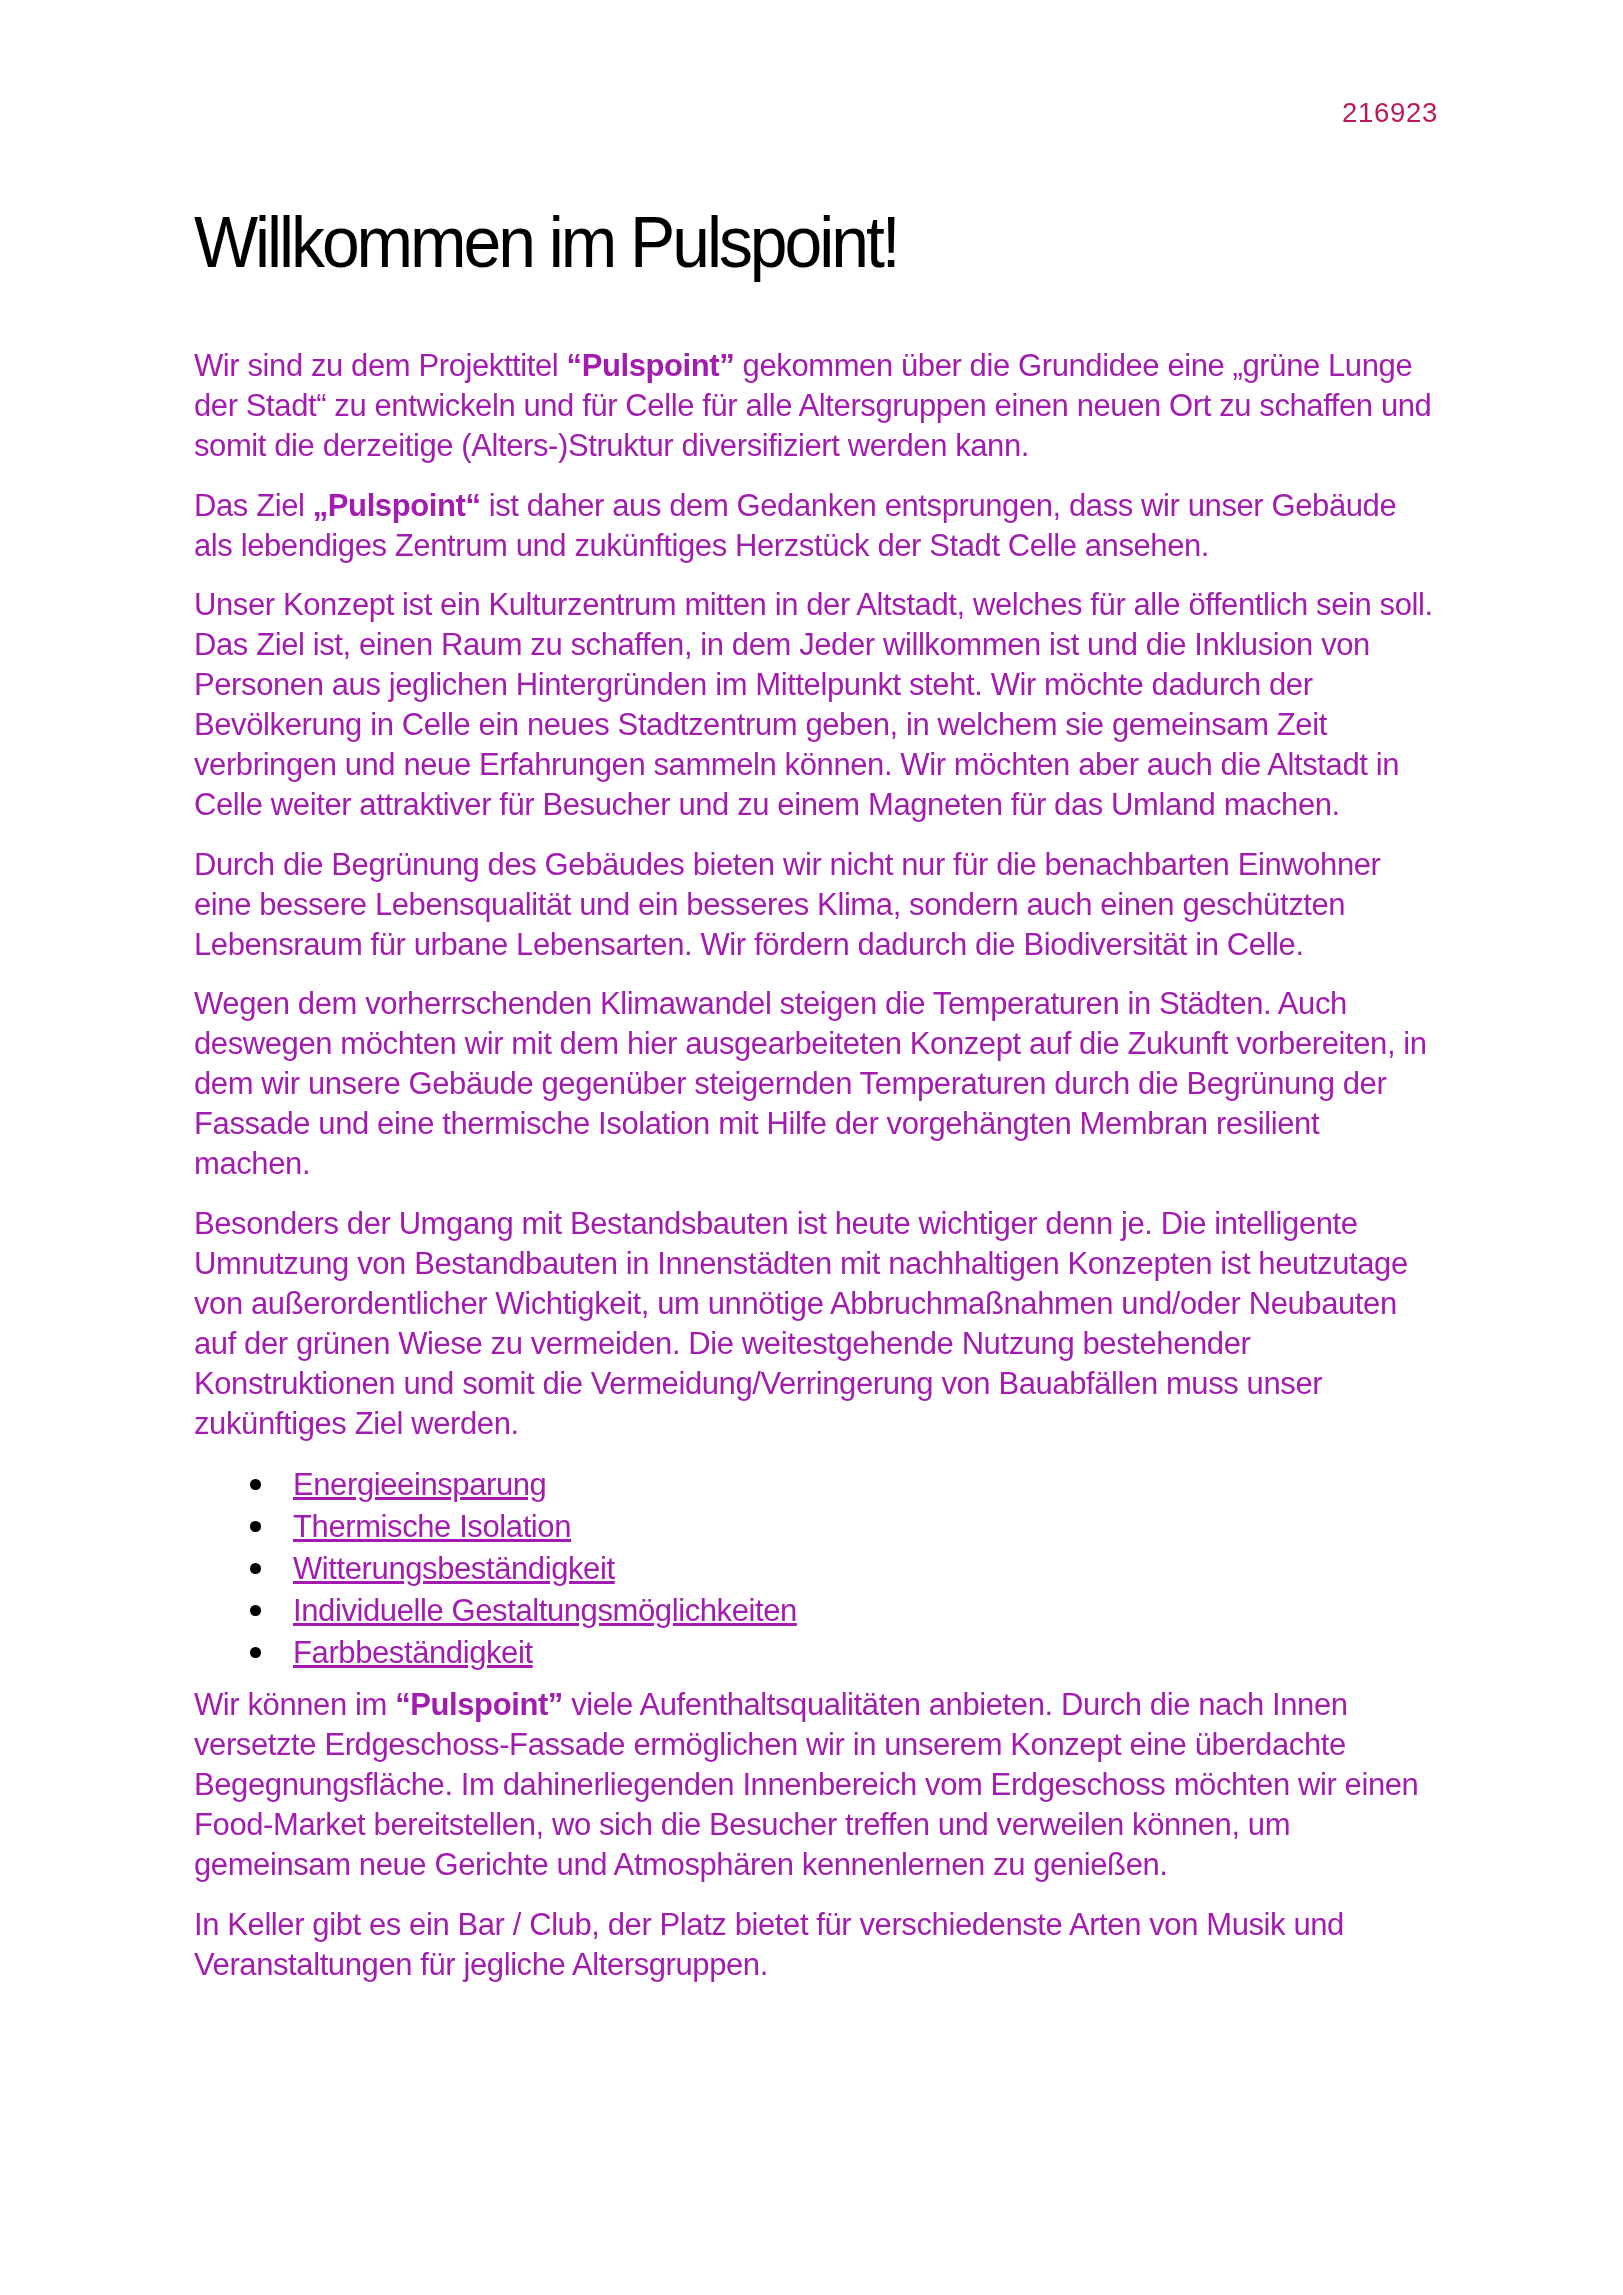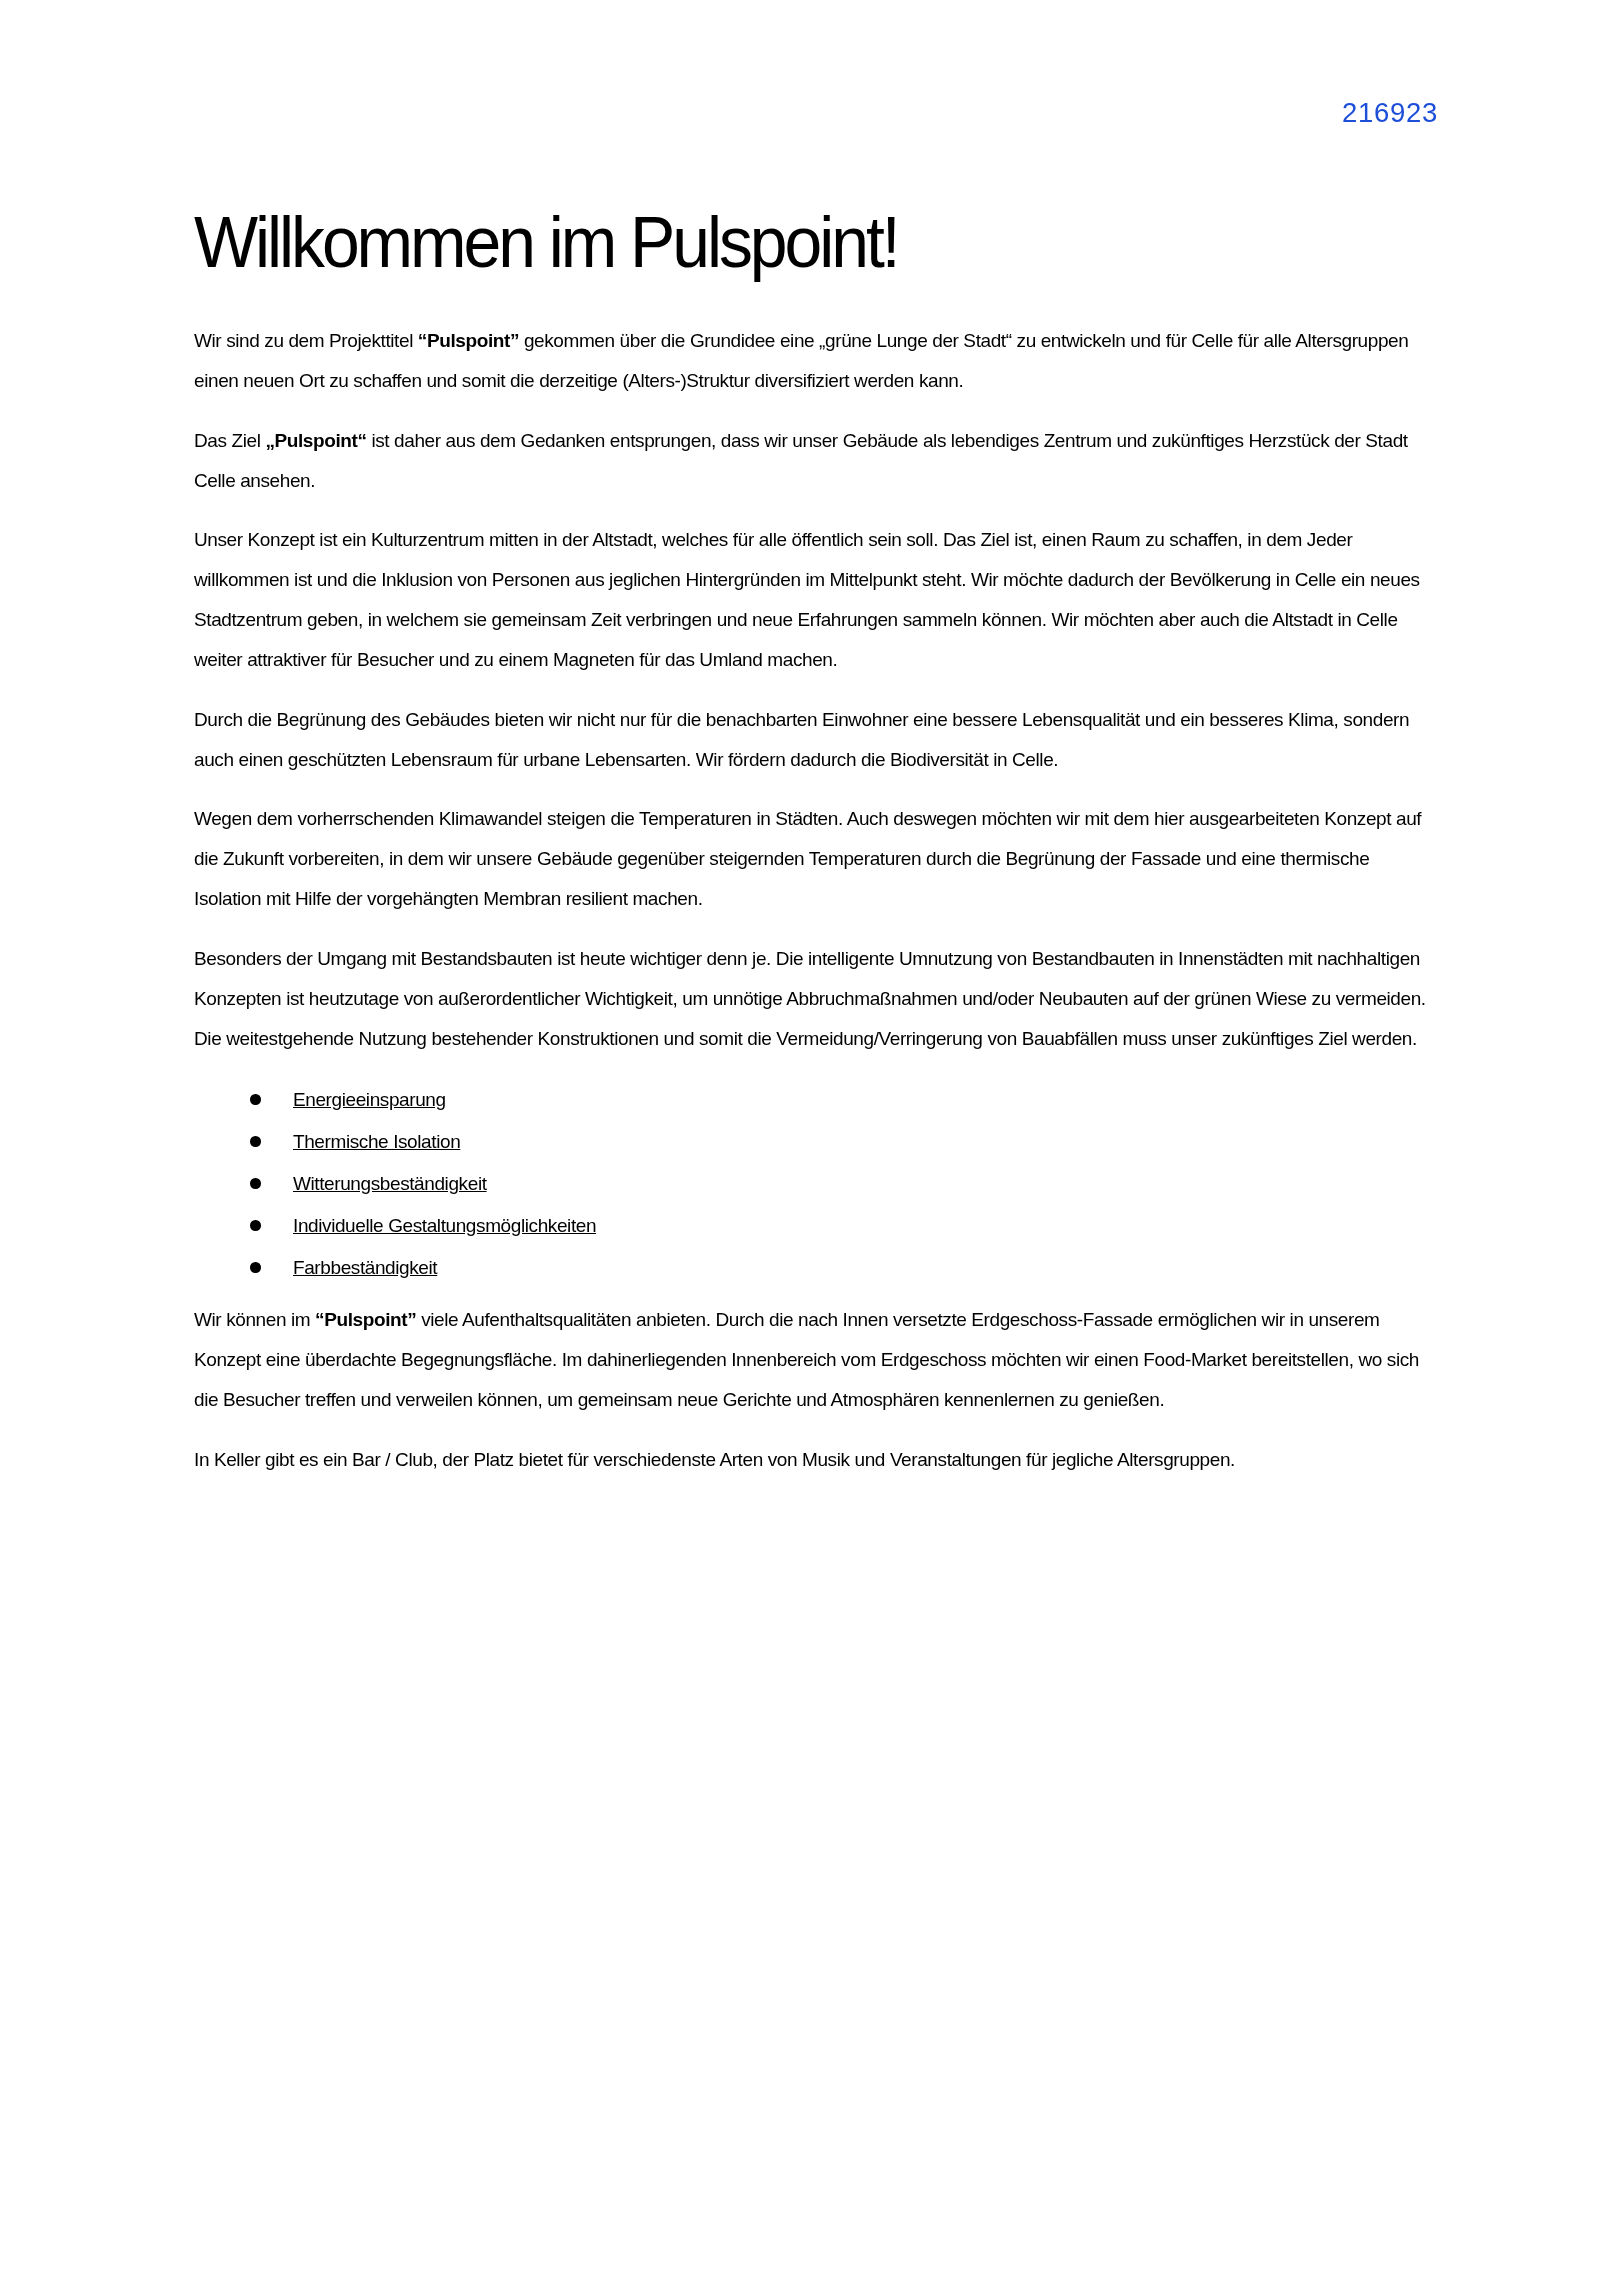--- a/index.html
+++ b/index.html
@@ -22,47 +22,47 @@
       height: 2295px;
       background: #ffffff;
     }
     .page-number {
       position: absolute;
       top: 97px;
       right: 185px;
       font-family: "Liberation Sans", sans-serif;
       font-size: 27.5px;
       letter-spacing: 0.7px;
-      color: #1d4ed8;
+      color: #be185d;
     }
     .content {
       position: absolute;
       left: 194px;
       top: 196px;
       width: 1243px;
     }
     .title {
       margin: 0;
       font-family: "Liberation Sans", sans-serif;
       font-weight: 400;
       font-size: 73px;
       line-height: 92px;
       letter-spacing: -3.3px;
       transform: scaleX(0.93);
       transform-origin: left center;
       white-space: nowrap;
       color: #000;
     }
     .body {
-      margin-top: 33px;
+      margin-top: 58px;
       font-family: "Liberation Sans Narrow", "Liberation Sans", sans-serif;
-      font-size: 19px;
+      font-size: 31px;
       line-height: 40px;
       letter-spacing: -0.4px;
-      color: #000000;
+      color: #a21caf;
     }
     .para {
       margin: 0 0 19.6px 0;
       word-spacing: 0px;
     }
     .para b {
       font-weight: 700;
     }
     .bullets {
       list-style: none;

